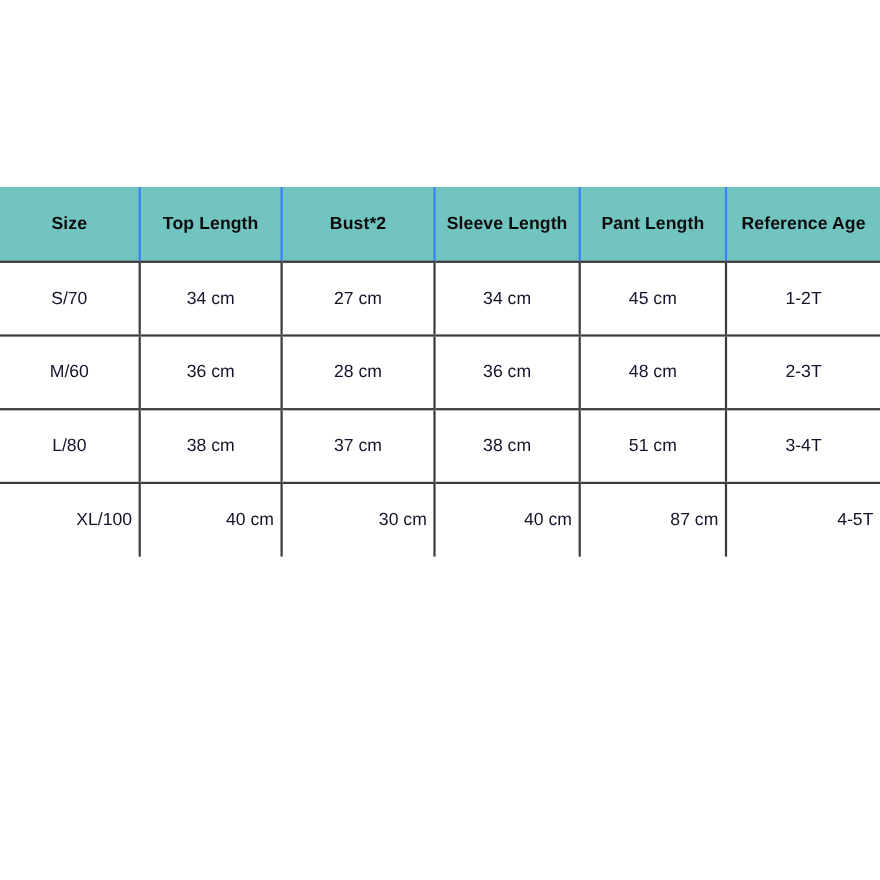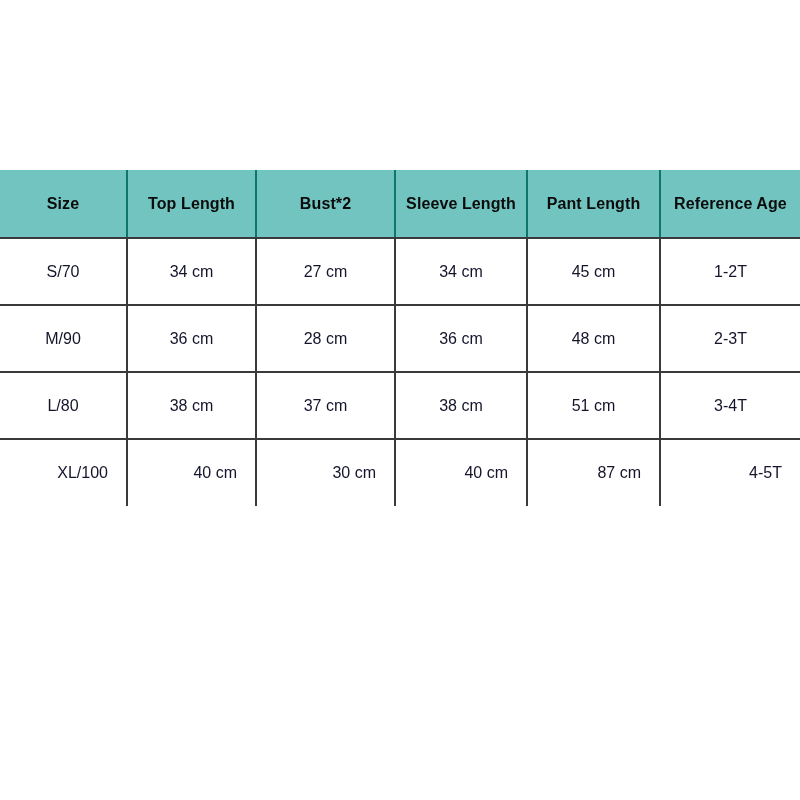--- a/index.html
+++ b/index.html
@@ -45,21 +45,21 @@
 
   
   .chart-table thead th {
     height: 68px;
     background: #72c4c0;
     color: #0b0b0b;
     font-size: 16px;
     font-weight: bold;
     text-align: center;
     vertical-align: middle;
-    border-left: 2px solid #0f766e;
+    border-left: 2px solid #3b82f6;
     border-bottom: 2px solid #3a3a3a;
     border-top: none;
     border-right: none;
     padding: 0 2px;
     letter-spacing: 0.1px;
     box-sizing: border-box;
   }
   .chart-table thead th:first-child {
     border-left: none;
   }
@@ -70,21 +70,21 @@
     background: #ffffff;
     color: #14142b;
     font-size: 16px;
     font-weight: normal;
     text-align: center;
     vertical-align: middle;
     border-left: 2px solid #3a3a3a;
     border-bottom: 2px solid #3a3a3a;
     border-top: none;
     border-right: none;
-    padding: 0 18px;
+    padding: 0 6px;
     box-sizing: border-box;
   }
   .chart-table tbody td:first-child {
     border-left: none;
   }
 
   
   .chart-table tbody tr.last-row td {
     border-bottom: none;
     text-align: right;
@@ -128,21 +128,21 @@
     <tbody>
       <tr>
         <td>S/70</td>
         <td>34 cm</td>
         <td>27 cm</td>
         <td>34 cm</td>
         <td>45 cm</td>
         <td>1-2T</td>
       </tr>
       <tr>
-        <td>M/90</td>
+        <td>M/60</td>
         <td>36 cm</td>
         <td>28 cm</td>
         <td>36 cm</td>
         <td>48 cm</td>
         <td>2-3T</td>
       </tr>
       <tr>
         <td>L/80</td>
         <td>38 cm</td>
         <td>37 cm</td>

